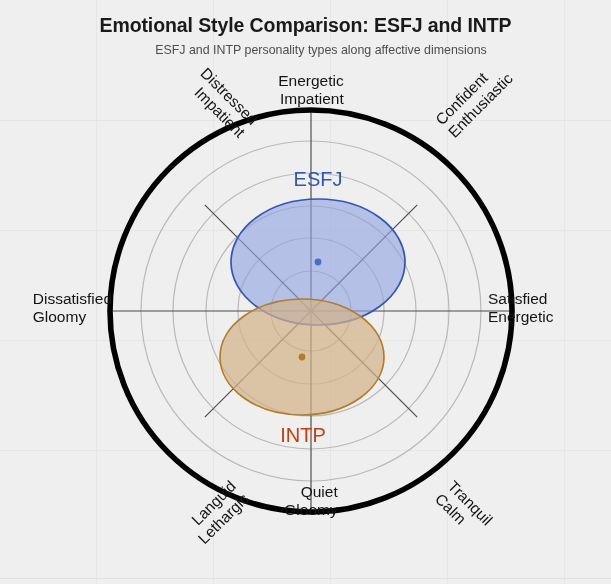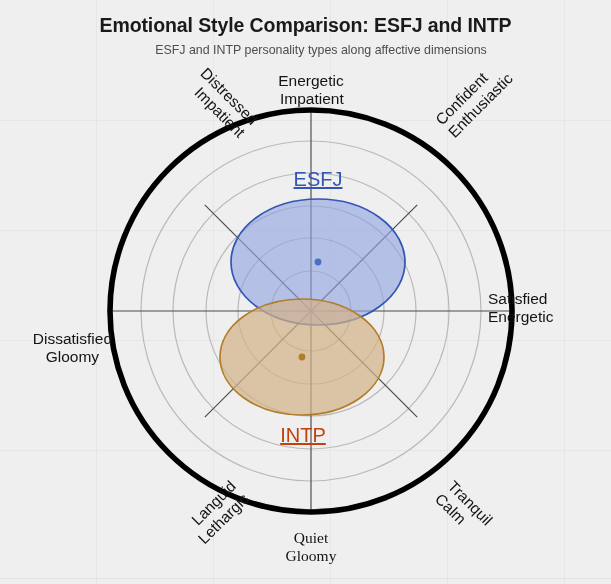--- a/index.html
+++ b/index.html
@@ -60,35 +60,34 @@
   }
   .axis-label {
     position: absolute;
     font-size: 15.5px;
     color: #141414;
     line-height: 1.13;
     white-space: nowrap;
   }
   .axis-label .ln { display: block; }
   .lbl-top      { left: 311px; top: 72px;  transform: translateX(-50%); text-align: right; }
-  .lbl-bottom   { left: 311px; top: 529px; transform: translateX(-50%); text-align: center; font-family: Liberation Serif, serif; }
-  .lbl-left     { left: 112px; top: 290px; transform: translate(-100%, 0); text-align: center; margin-top: 40px; }
+  .lbl-bottom   { left: 311px; top: 483px; transform: translateX(-50%); text-align: right; }
+  .lbl-left     { left: 112px; top: 290px; transform: translate(-100%, 0); text-align: left; }
   .lbl-right    { left: 488px; top: 290px; text-align: left; }
   .lbl-tr { left: 432px; top: 116px; transform: rotate(-45deg); transform-origin: left top; text-align: left; }
   .lbl-tl { left: 188px; top: 116px; transform: rotate(45deg); transform-origin: right top; text-align: right; }
   .lbl-br { left: 432px; top: 467px; transform: rotate(45deg); transform-origin: left bottom; text-align: left; }
   .lbl-bl { left: 188px; top: 467px; transform: rotate(-45deg); transform-origin: right bottom; text-align: right; }
   .lbl-tl, .lbl-bl { transform-box: border-box; }
   .series-label {
     position: absolute;
     font-size: 20px;
     font-weight: normal;
     white-space: nowrap;
     transform: translateX(-50%);
-    text-decoration: underline;
   }
   .series-esfj { left: 318px; top: 168px; color: #3355b4; }
   .series-intp { left: 303px; top: 424px; color: #c2410c; }
   .footer-rule {
     position: absolute;
     left: 0;
     top: 578px;
     width: 611px;
     height: 1px;
     background: #e2e2e2;

